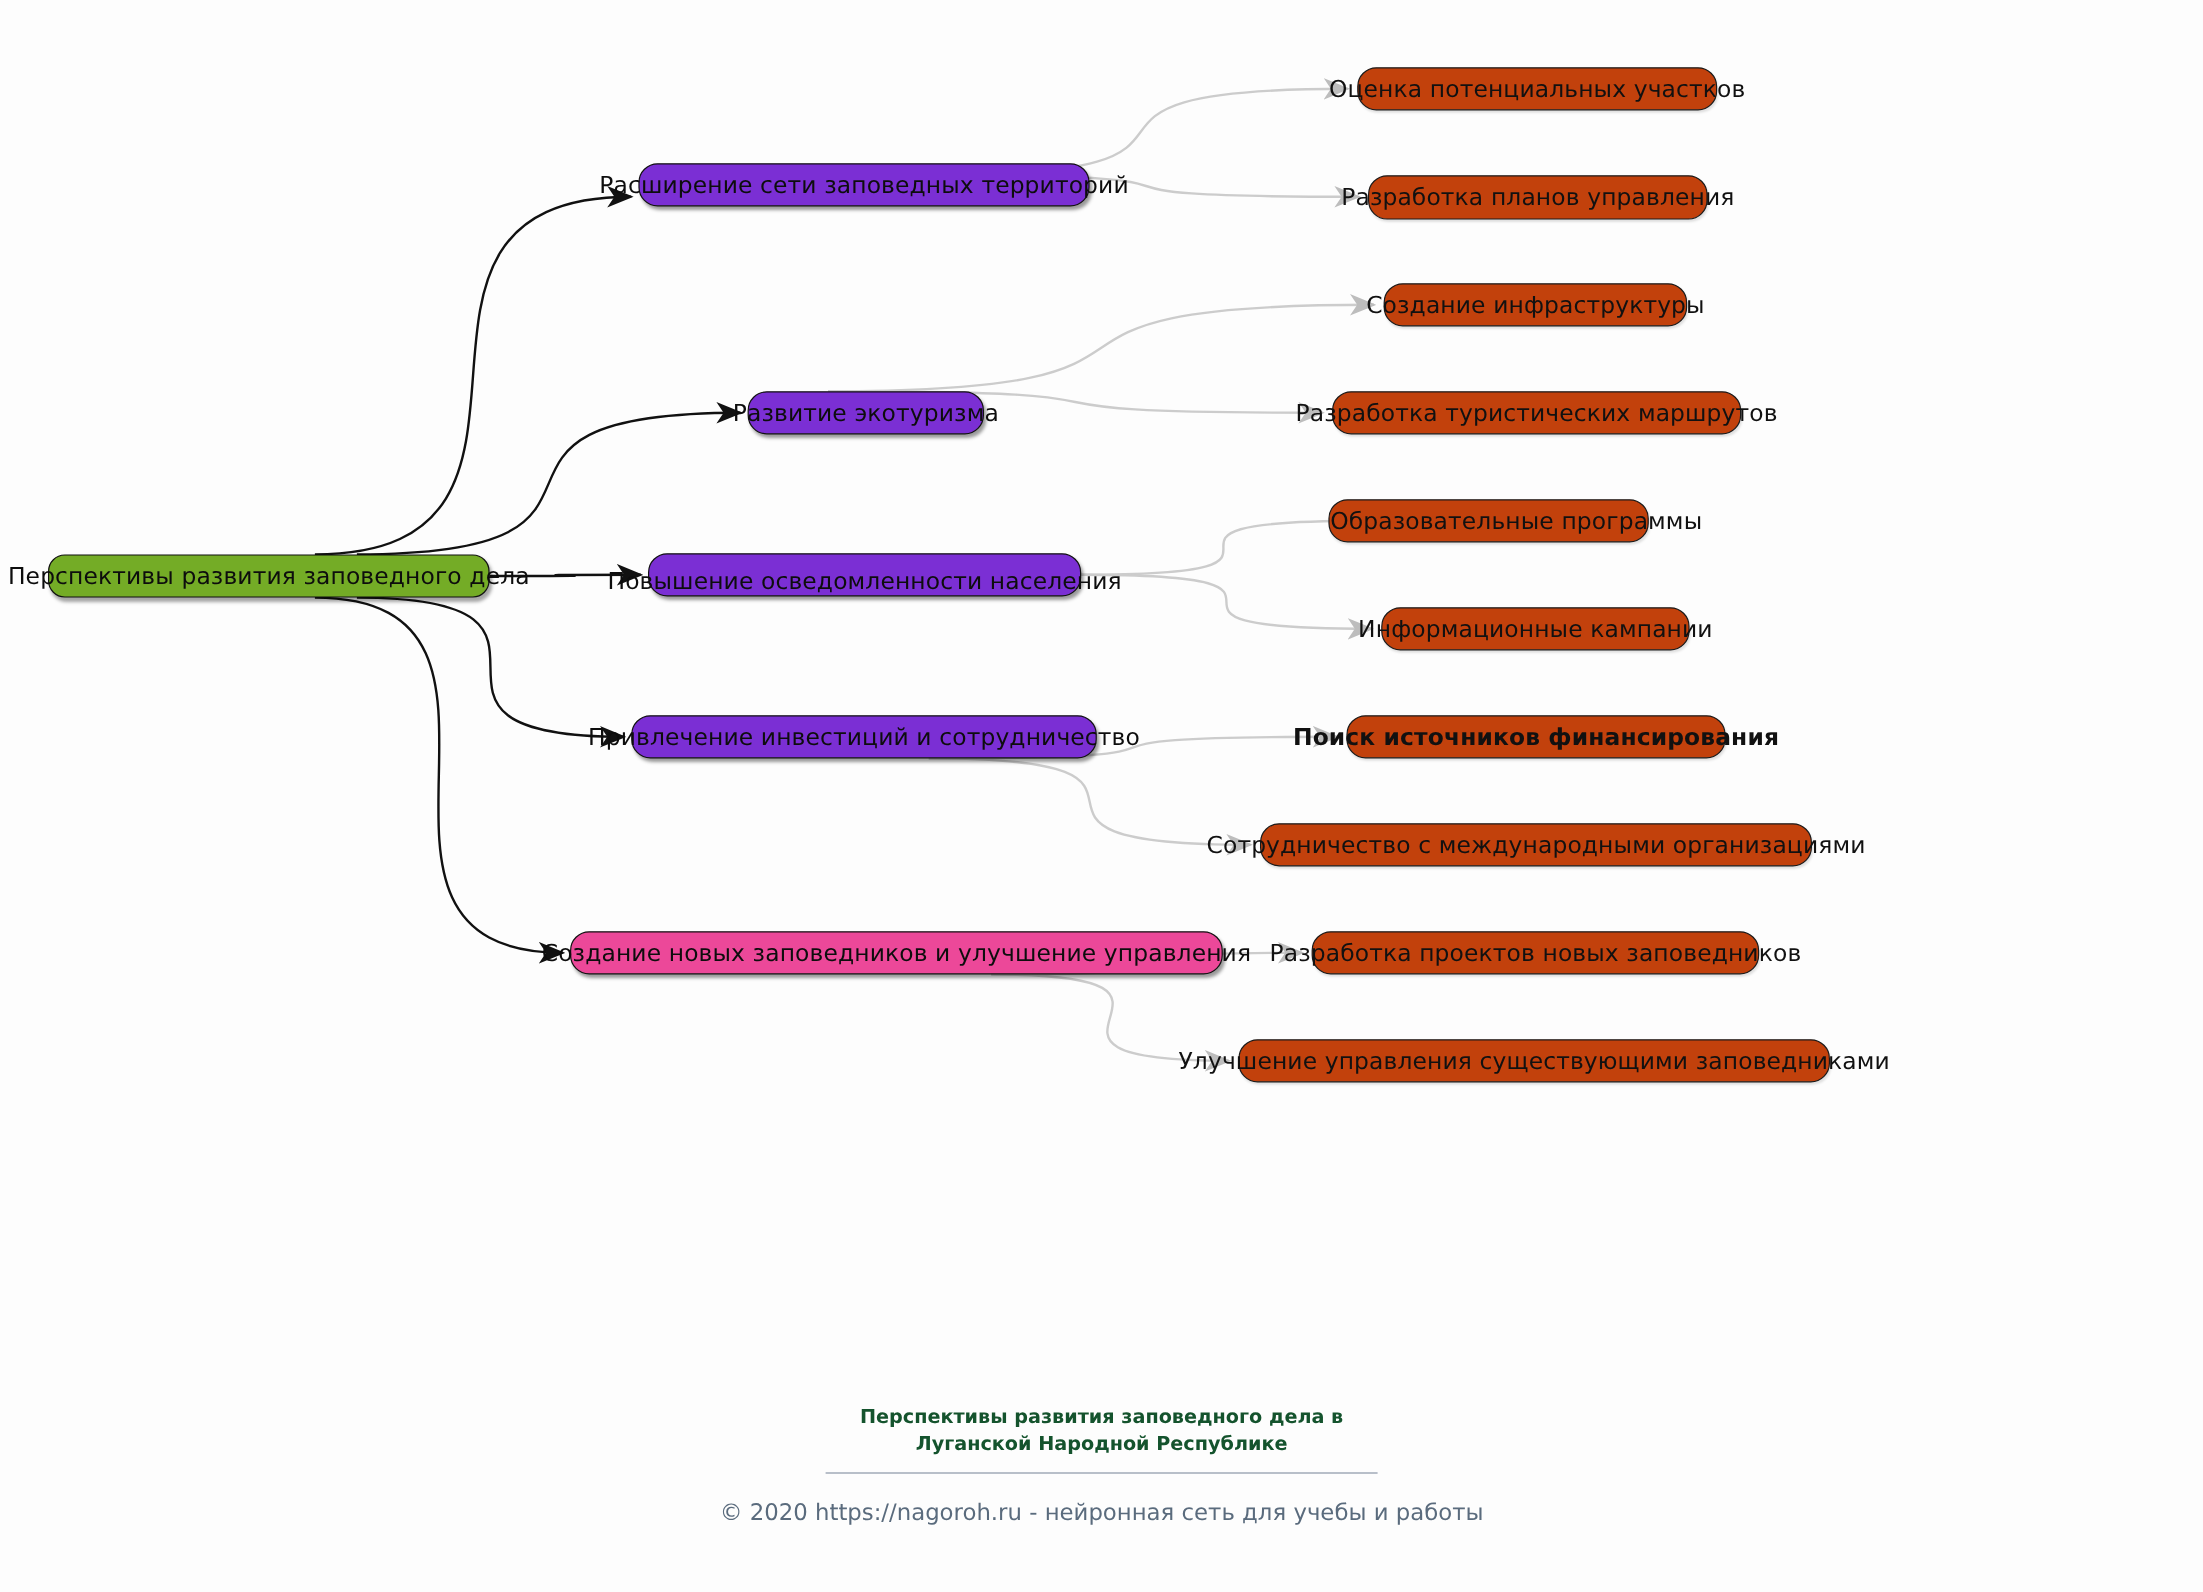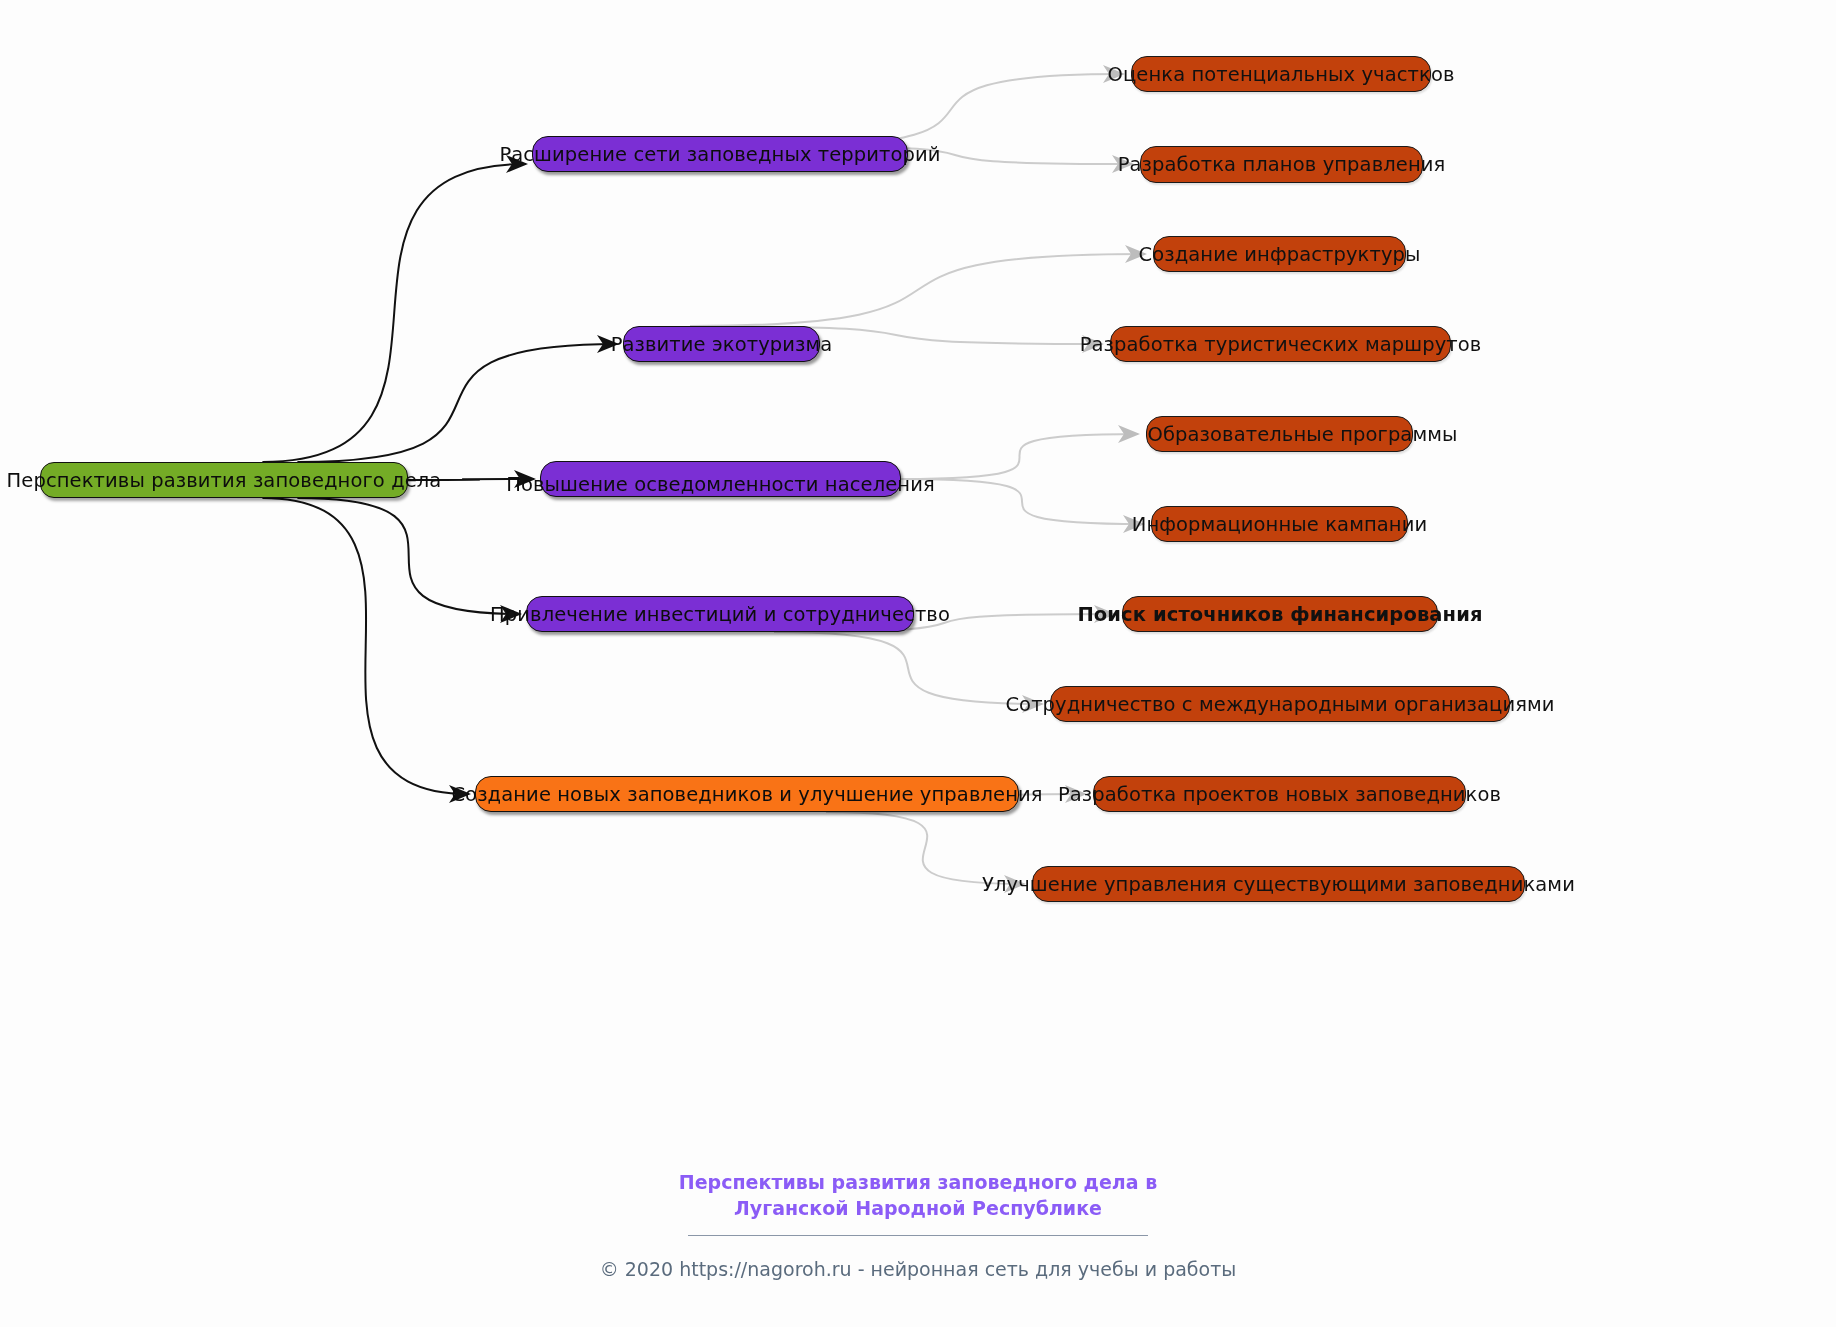--- a/index.html
+++ b/index.html
@@ -39,23 +39,23 @@
     border-radius:16px;
     border-color:#1a1a1a;
     box-shadow:1px 2px 2px rgba(0,0,0,.12);
   }
   .node .label{pointer-events:none;}
   #footer{
     position:absolute;left:0;right:0;top:1170px;
     text-align:center;
   }
   #footer .title{
-    color:#8b5cf6;
+    color:#14532d;
     font-weight:bold;
-    font-size:19px;
+    font-size:16px;
     line-height:1.35;
     white-space:pre-line;
   }
   #footer .rule{
     width:460px;height:1px;background:#8b97a8;
     margin:14px auto 0 auto;
   }
   #footer .copy{
     margin-top:22px;
     color:#5a6b7d;
@@ -115,36 +115,36 @@
       </div>
       <div class="node leaf" style="left: 1153px; top: 236px; width: 253px; height: 36px;">
         <span class="label">Создание инфраструктуры</span>
       </div>
       <div class="node leaf" style="left: 1110px; top: 326px; width: 341px; height: 36px;">
         <span class="label">Разработка туристических маршрутов</span>
       </div>
       <div class="node branch" style="left: 540px; top: 461px; width: 361px; height: 36px; background: rgb(123, 47, 212); align-items: flex-end;">
         <span class="label">Повышение осведомленности населения</span>
       </div>
-      <div class="node leaf" style="left: 1146px; top: 416px; width: 267px; height: 36px; padding-left: 46px;">
+      <div class="node leaf" style="left: 1107px; top: 416px; width: 267px; height: 36px; padding-left: 46px;">
         <span class="label">Образовательные программы</span>
       </div>
       <div class="node leaf" style="left: 1151px; top: 506px; width: 257px; height: 36px;">
         <span class="label">Информационные кампании</span>
       </div>
       <div class="node branch" style="left: 526px; top: 596px; width: 388px; height: 36px; background: rgb(123, 47, 212);">
         <span class="label">Привлечение инвестиций и сотрудничество</span>
       </div>
       <div class="node leaf" style="left: 1122px; top: 596px; width: 316px; height: 36px; font-weight: bold;">
         <span class="label">Поиск источников финансирования</span>
       </div>
       <div class="node leaf" style="left: 1050px; top: 686px; width: 460px; height: 36px;">
         <span class="label">Сотрудничество с международными организациями</span>
       </div>
-      <div class="node branch" style="left: 475px; top: 776px; width: 544px; height: 36px; background: #f97316; text-align: right;">
+      <div class="node branch" style="left: 475px; top: 776px; width: 544px; height: 36px; background: #ec4899; text-align: right;">
         <span class="label">Создание новых заповедников и улучшение управления</span>
       </div>
       <div class="node leaf" style="left: 1093px; top: 776px; width: 373px; height: 36px;">
         <span class="label">Разработка проектов новых заповедников</span>
       </div>
       <div class="node leaf" style="left: 1032px; top: 866px; width: 493px; height: 36px;">
         <span class="label">Улучшение управления существующими заповедниками</span>
       </div>
     </div>
 

